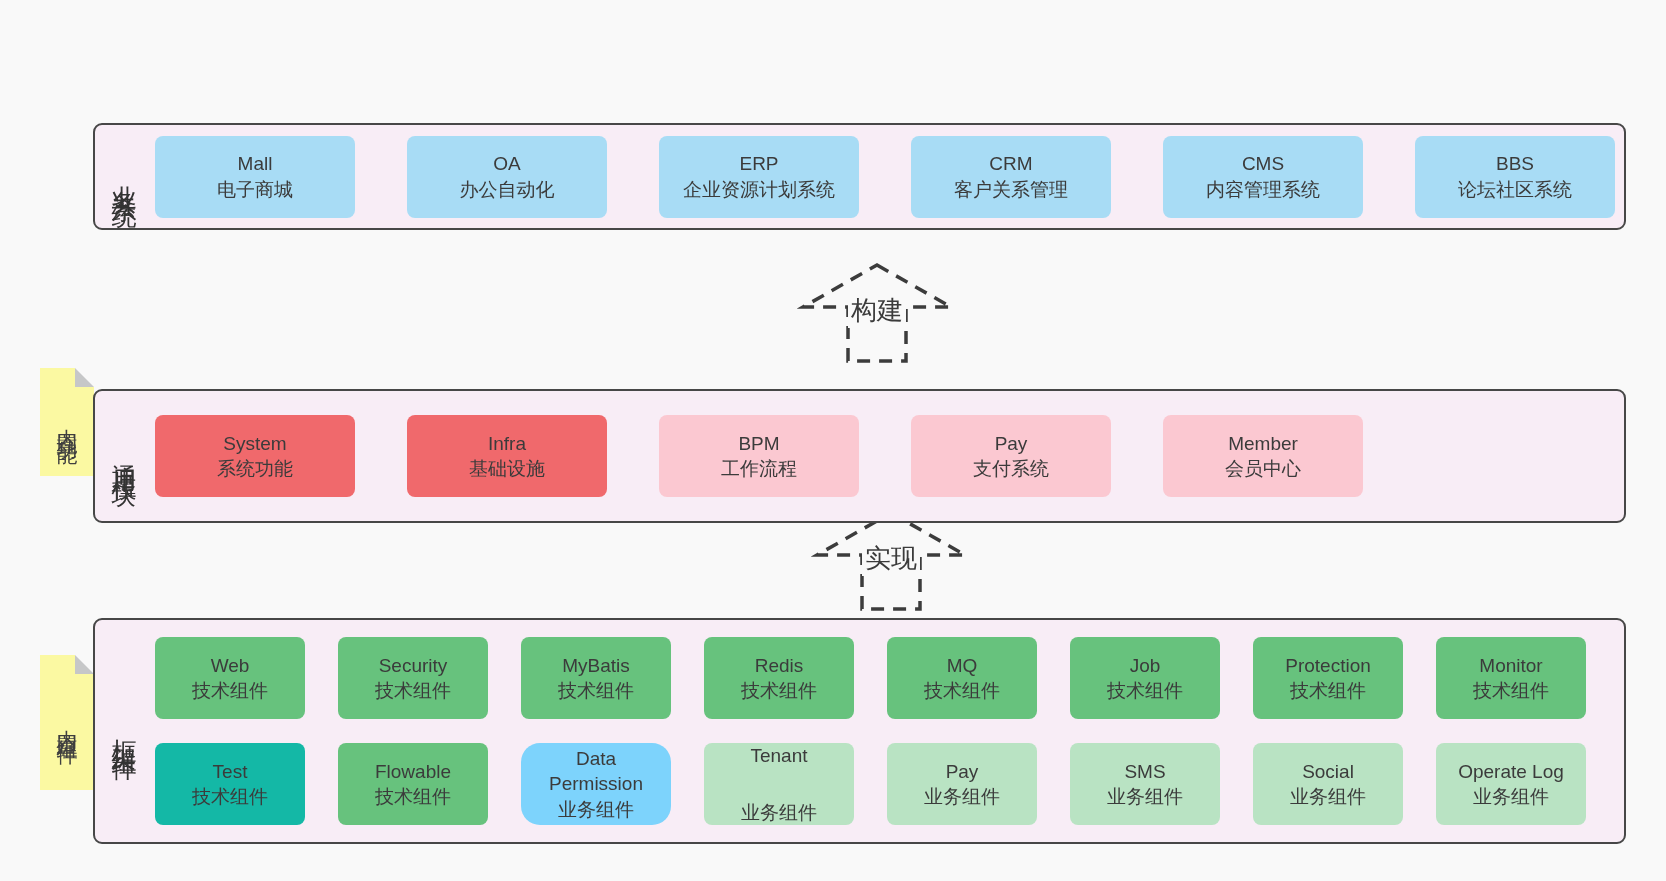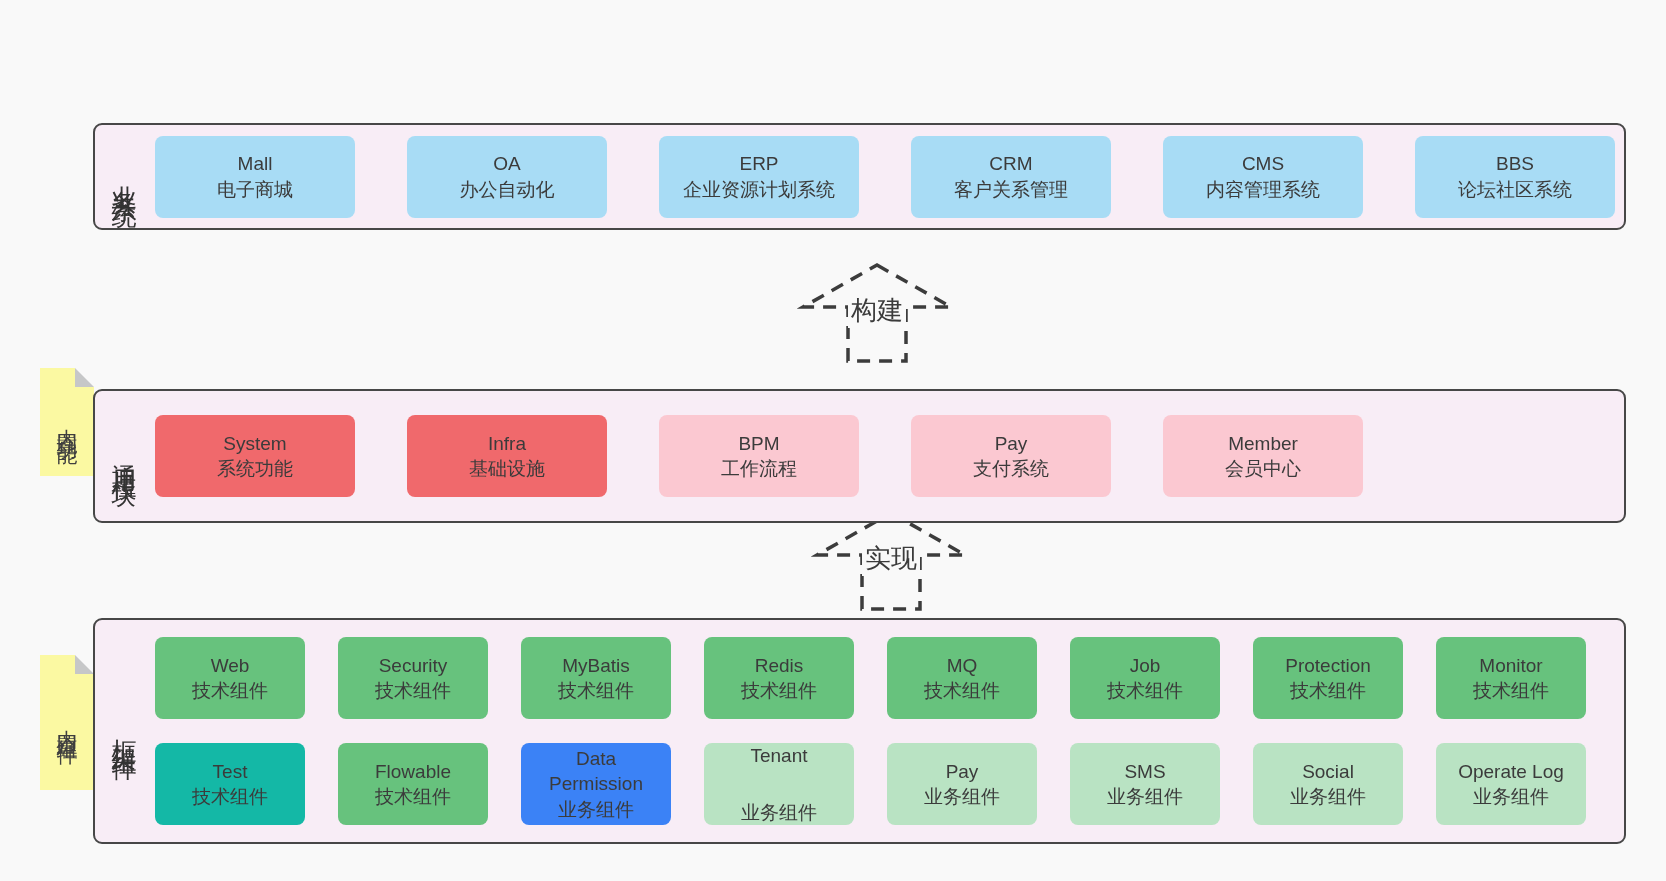--- a/index.html
+++ b/index.html
@@ -172,21 +172,21 @@
       </div>
       <div class="row gap-sm">
         <div class="box w-sm" style="background: #14b8a6;">
           <div class="box-title">Test</div>
           <div>技术组件</div>
         </div>
         <div class="box w-sm" style="background: rgb(103, 194, 125);">
           <div class="box-title">Flowable</div>
           <div>技术组件</div>
         </div>
-        <div class="box w-sm" style="background: #3b82f6;">
+        <div class="box w-sm" style="background: #7dd3fc; border-radius: 19px;">
           <div class="box-title">Data Permission</div>
           <div>业务组件</div>
         </div>
         <div class="box w-sm" style="background: rgb(185, 227, 195); justify-content: space-between;">
           <div class="box-title">Tenant</div>
           <div>业务组件</div>
         </div>
         <div class="box w-sm" style="background: rgb(185, 227, 195);">
           <div class="box-title">Pay</div>
           <div>业务组件</div>

